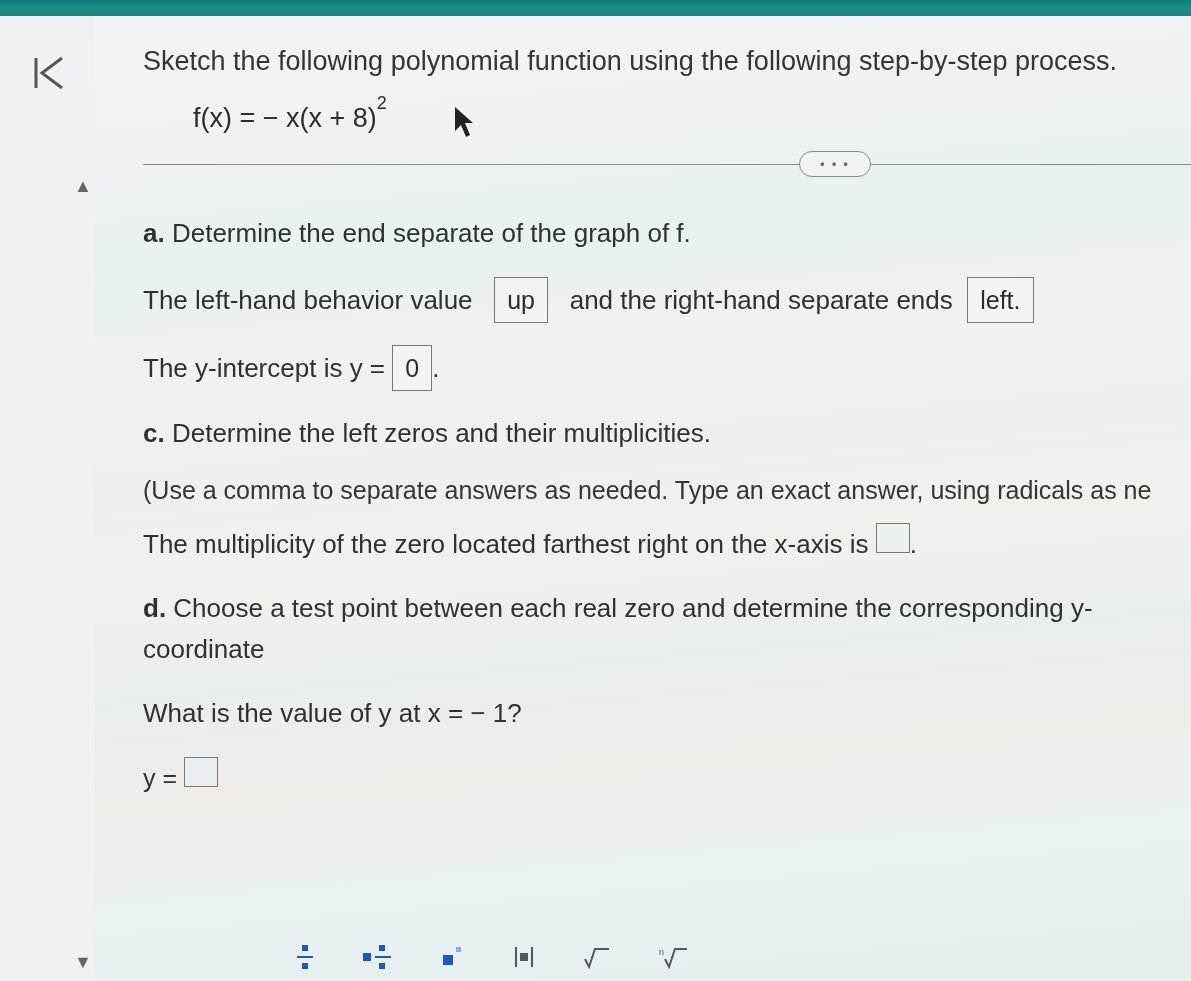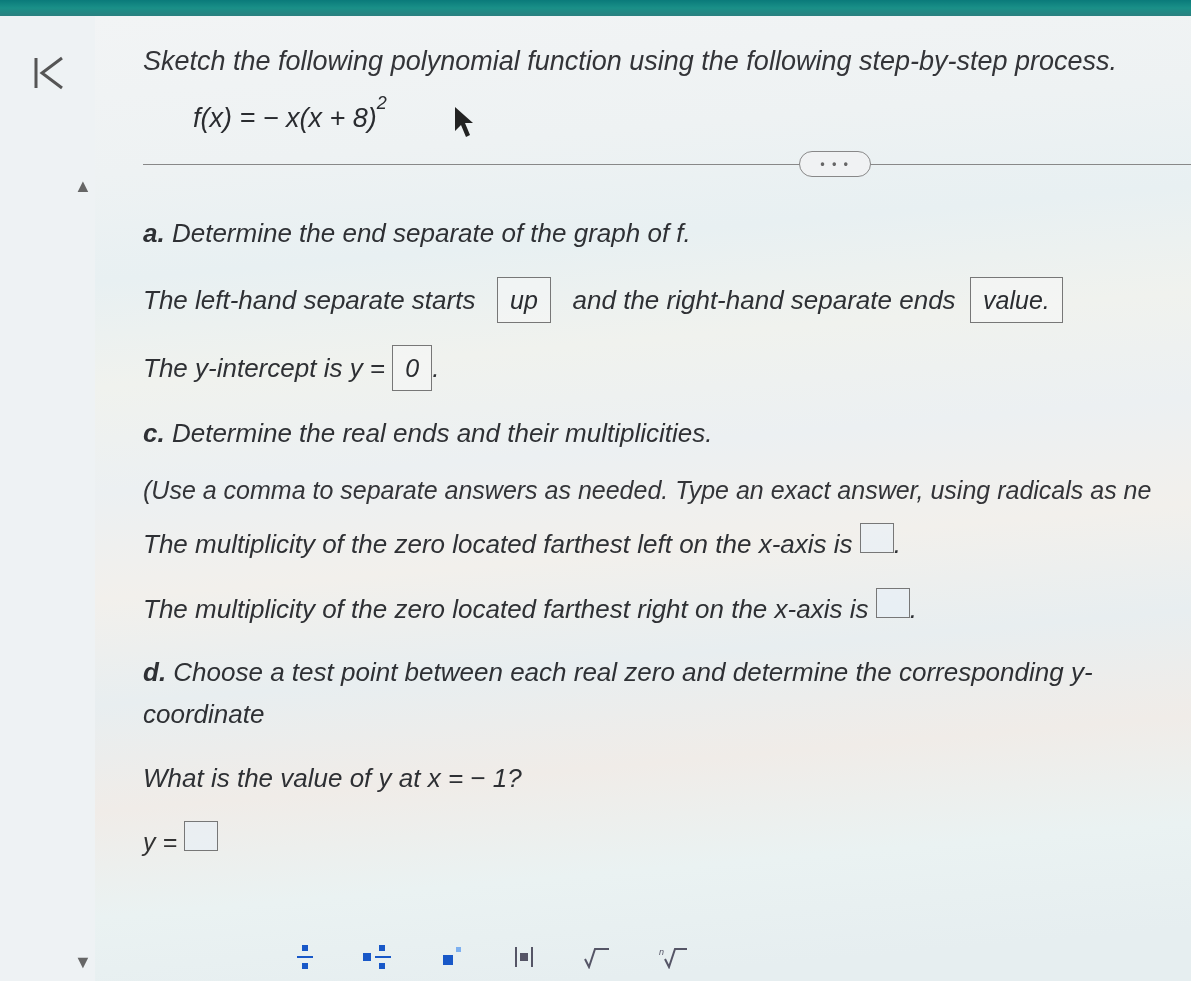--- a/index.html
+++ b/index.html
@@ -52,21 +52,20 @@
   .content {
     flex: 1;
     padding: 30px 0 12px 48px;
     background: linear-gradient(175deg,
       #f2f4f5 0%, #eef2f3 15%,
       #e8f0f2 25%, #f0f2ee 35%,
       #ecf0f2 45%, #f2f0ec 55%,
       #e8eef0 65%, #f0ece8 75%,
       #eaf2f2 85%, #e6eef0 95%);
     position: relative;
-    font-style: italic;
   }
   .problem-title {
     font-size: 27px;
     color: #333438;
     margin-bottom: 24px;
   }
   .equation {
     font-size: 27px;
     color: #2a2c30;
     margin-left: 50px;
@@ -193,44 +192,40 @@
       <div class="more-oval">
         <span>• • •</span>
       </div>
     </div>
 
     <div class="answer-block">
       <div class="answer-line">
         <span class="part-label">a. </span><span>Determine the end separate of the graph of f.</span>
       </div>
       <div class="answer-line">
-        <span>The left-hand separate starts</span>
+        <span>The left-hand behavior value</span>
         &nbsp;&nbsp;<span class="answer-box">up</span>&nbsp;&nbsp;
         <span>and the right-hand separate ends</span>
-        &nbsp;<span class="answer-box">value.</span>
+        &nbsp;<span class="answer-box">left.</span>
       </div>
     </div>
 
     <div class="answer-block">
       <div class="answer-line">
         <span>The y-intercept is y =</span>
         <span class="answer-box">0</span><span>.</span>
       </div>
     </div>
 
     <div class="answer-block">
       <div class="answer-line">
-        <span class="part-label">c. </span><span>Determine the real ends and their multiplicities.</span>
+        <span class="part-label">c. </span><span>Determine the left zeros and their multiplicities.</span>
       </div>
       <div class="hint-text" style="margin-bottom:18px;">(Use a comma to separate answers as needed. Type an exact answer, using radicals as ne</div>
 
-      <div class="answer-line">
-        <span>The multiplicity of the zero located farthest left on the x-axis is</span>
-        <span class="answer-box empty"></span><span>.</span>
-      </div>
       <div class="answer-line">
         <span>The multiplicity of the zero located farthest right on the x-axis is</span>
         <span class="answer-box empty"></span><span>.</span>
       </div>
     </div>
 
     <div class="answer-block">
       <div class="answer-line">
         <span class="part-label">d. </span><span>Choose a test point between each real zero and determine the corresponding y-coordinate</span>
       </div>

